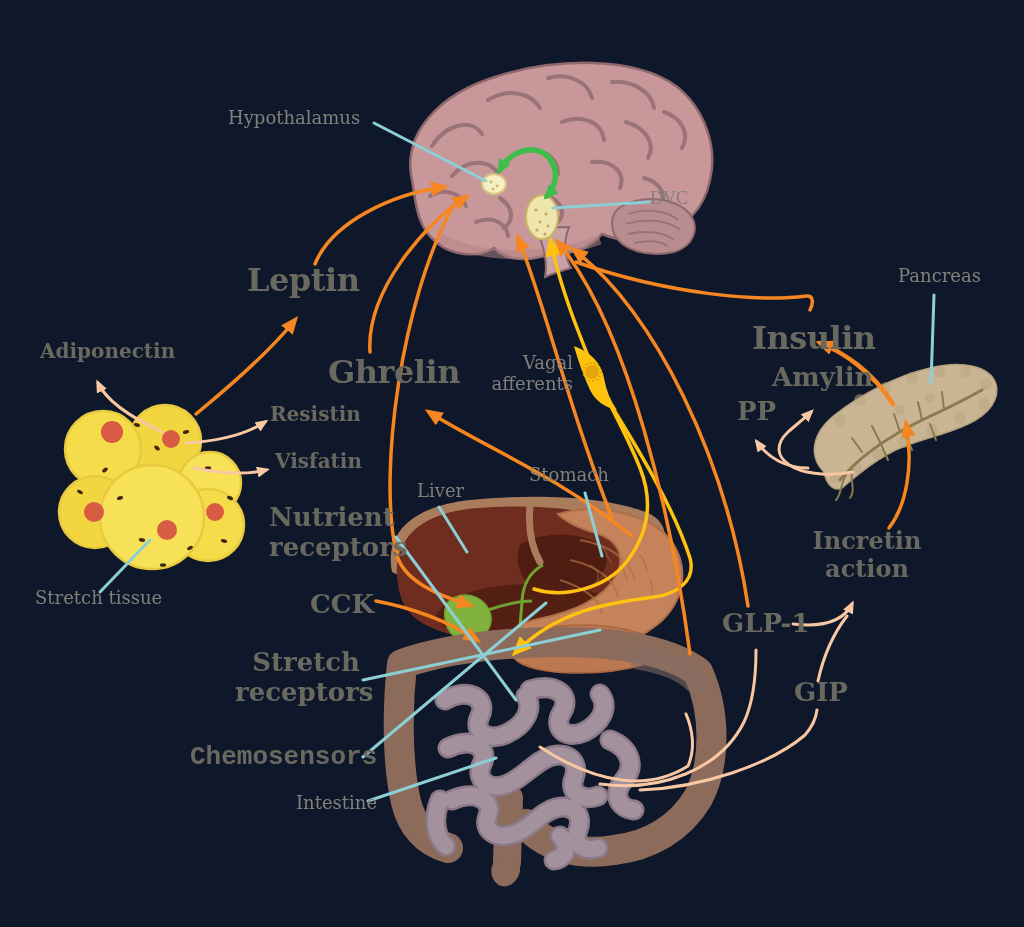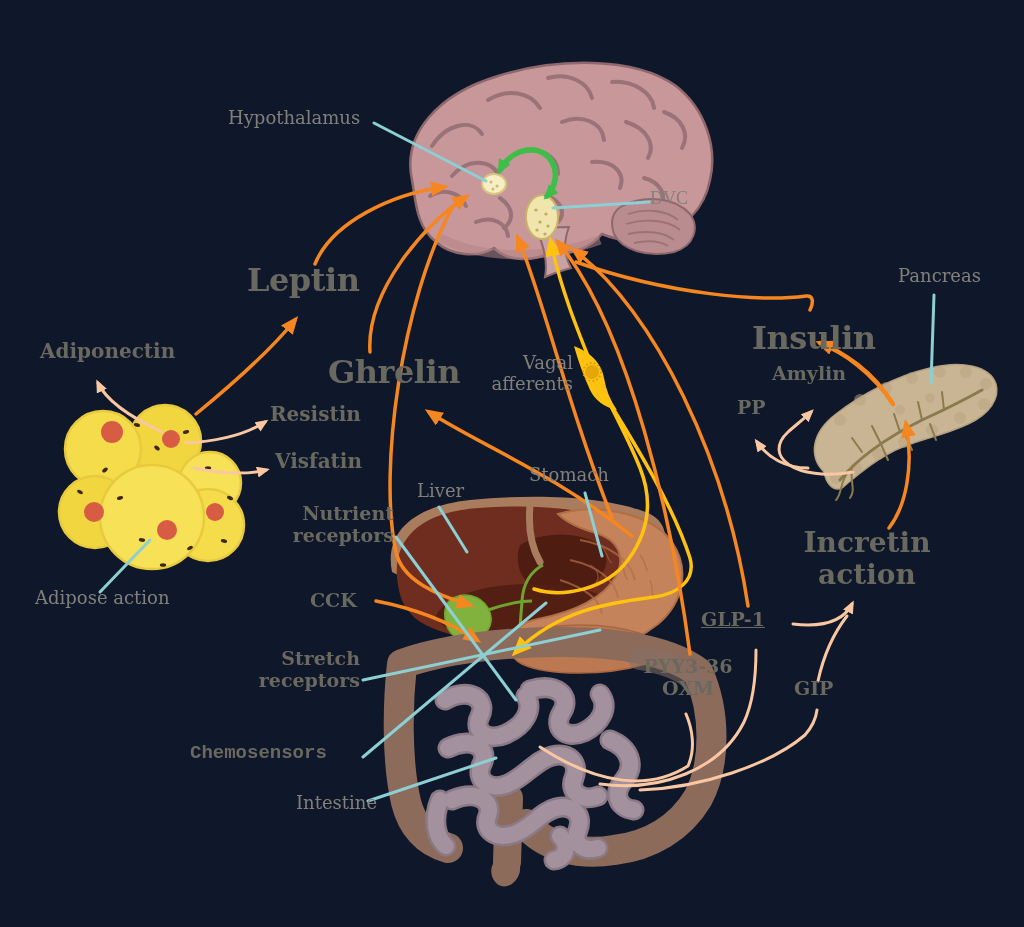--- a/index.html
+++ b/index.html
@@ -2,22 +2,22 @@
 <html><head>
 <meta charset="utf-8">
 <style>
   html,body{margin:0;padding:0;background:#ffffff;}
   .stage{position:relative;width:1024px;height:927px;background:#0f172a;overflow:hidden;
          font-family:"DejaVu Serif","Liberation Serif",serif;}
   .stage svg{position:absolute;left:0;top:0;}
   .lbl{position:absolute;color:#81807A;font-size:18px;white-space:nowrap;line-height:1.15;}
   .b{font-weight:bold;color:#6A695F;}
   .big{font-size:32px;letter-spacing:-0.5px;}
-  .m24{font-size:28px;}
-  .m19{font-size:19px;}
+  .m24{font-size:24px;}
+  .m19{font-size:26px;}
   .s16{font-size:20px;text-align:right;}
   .ctr{text-align:center;}
   .rt{text-align:right;}
   .blk span{display:block;}
 </style>
 </head>
 <body>
 
 <div class="stage">
 <svg width="1024" height="927" viewBox="0 0 1024 927">
@@ -259,33 +259,29 @@
     <span>afferents</span>
   </div>
   <div class="lbl" style="left:898px;top:266px;">Pancreas</div>
   <div class="lbl b big" style="left:752px;top:304px;margin-top:16px;">Insulin</div>
   <div class="lbl b m19" style="left:772px;top:363px;">Amylin</div>
   <div class="lbl b m19" style="left:737px;top:397px;">PP</div>
   <div class="lbl b m24 ctr blk" style="left:799px;top:527px;width:136px;">
     <span>Incretin</span>
     <span>action</span>
   </div>
-  <div class="lbl b m19" style="left:701px;top:609px;text-decoration:underline;">GLP-1</div>
-  <div class="lbl b m19 ctr blk" style="left:638px;top:656px;width:100px;">
-    <span>PYY3-36</span>
-    <span>OXM</span>
-  </div>
+  <div class="lbl b m19" style="left:722px;top:609px;">GLP-1</div>
   <div class="lbl b m19" style="left:794px;top:678px;">GIP</div>
   <div class="lbl" style="left:417px;top:481px;">Liver</div>
   <div class="lbl" style="left:529px;top:465px;">Stomach</div>
   <div class="lbl b m19 rt blk" style="left:269px;top:503px;width:125px;">
     <span>Nutrient</span>
     <span>receptors</span>
   </div>
   <div class="lbl b m19" style="left:310px;top:590px;">CCK</div>
   <div class="lbl b m19 rt blk" style="left:235px;top:648px;width:125px;">
     <span>Stretch</span>
     <span>receptors</span>
   </div>
   <div class="lbl b m19" style="left:190px;top:743px;font-family:Liberation Mono, monospace;">Chemosensors</div>
   <div class="lbl" style="left:296px;top:793px;">Intestine</div>
-  <div class="lbl" style="left:35px;top:588px;">Adipose action</div>
+  <div class="lbl" style="left:35px;top:588px;">Stretch tissue</div>
 </div>
 
 </body></html>

